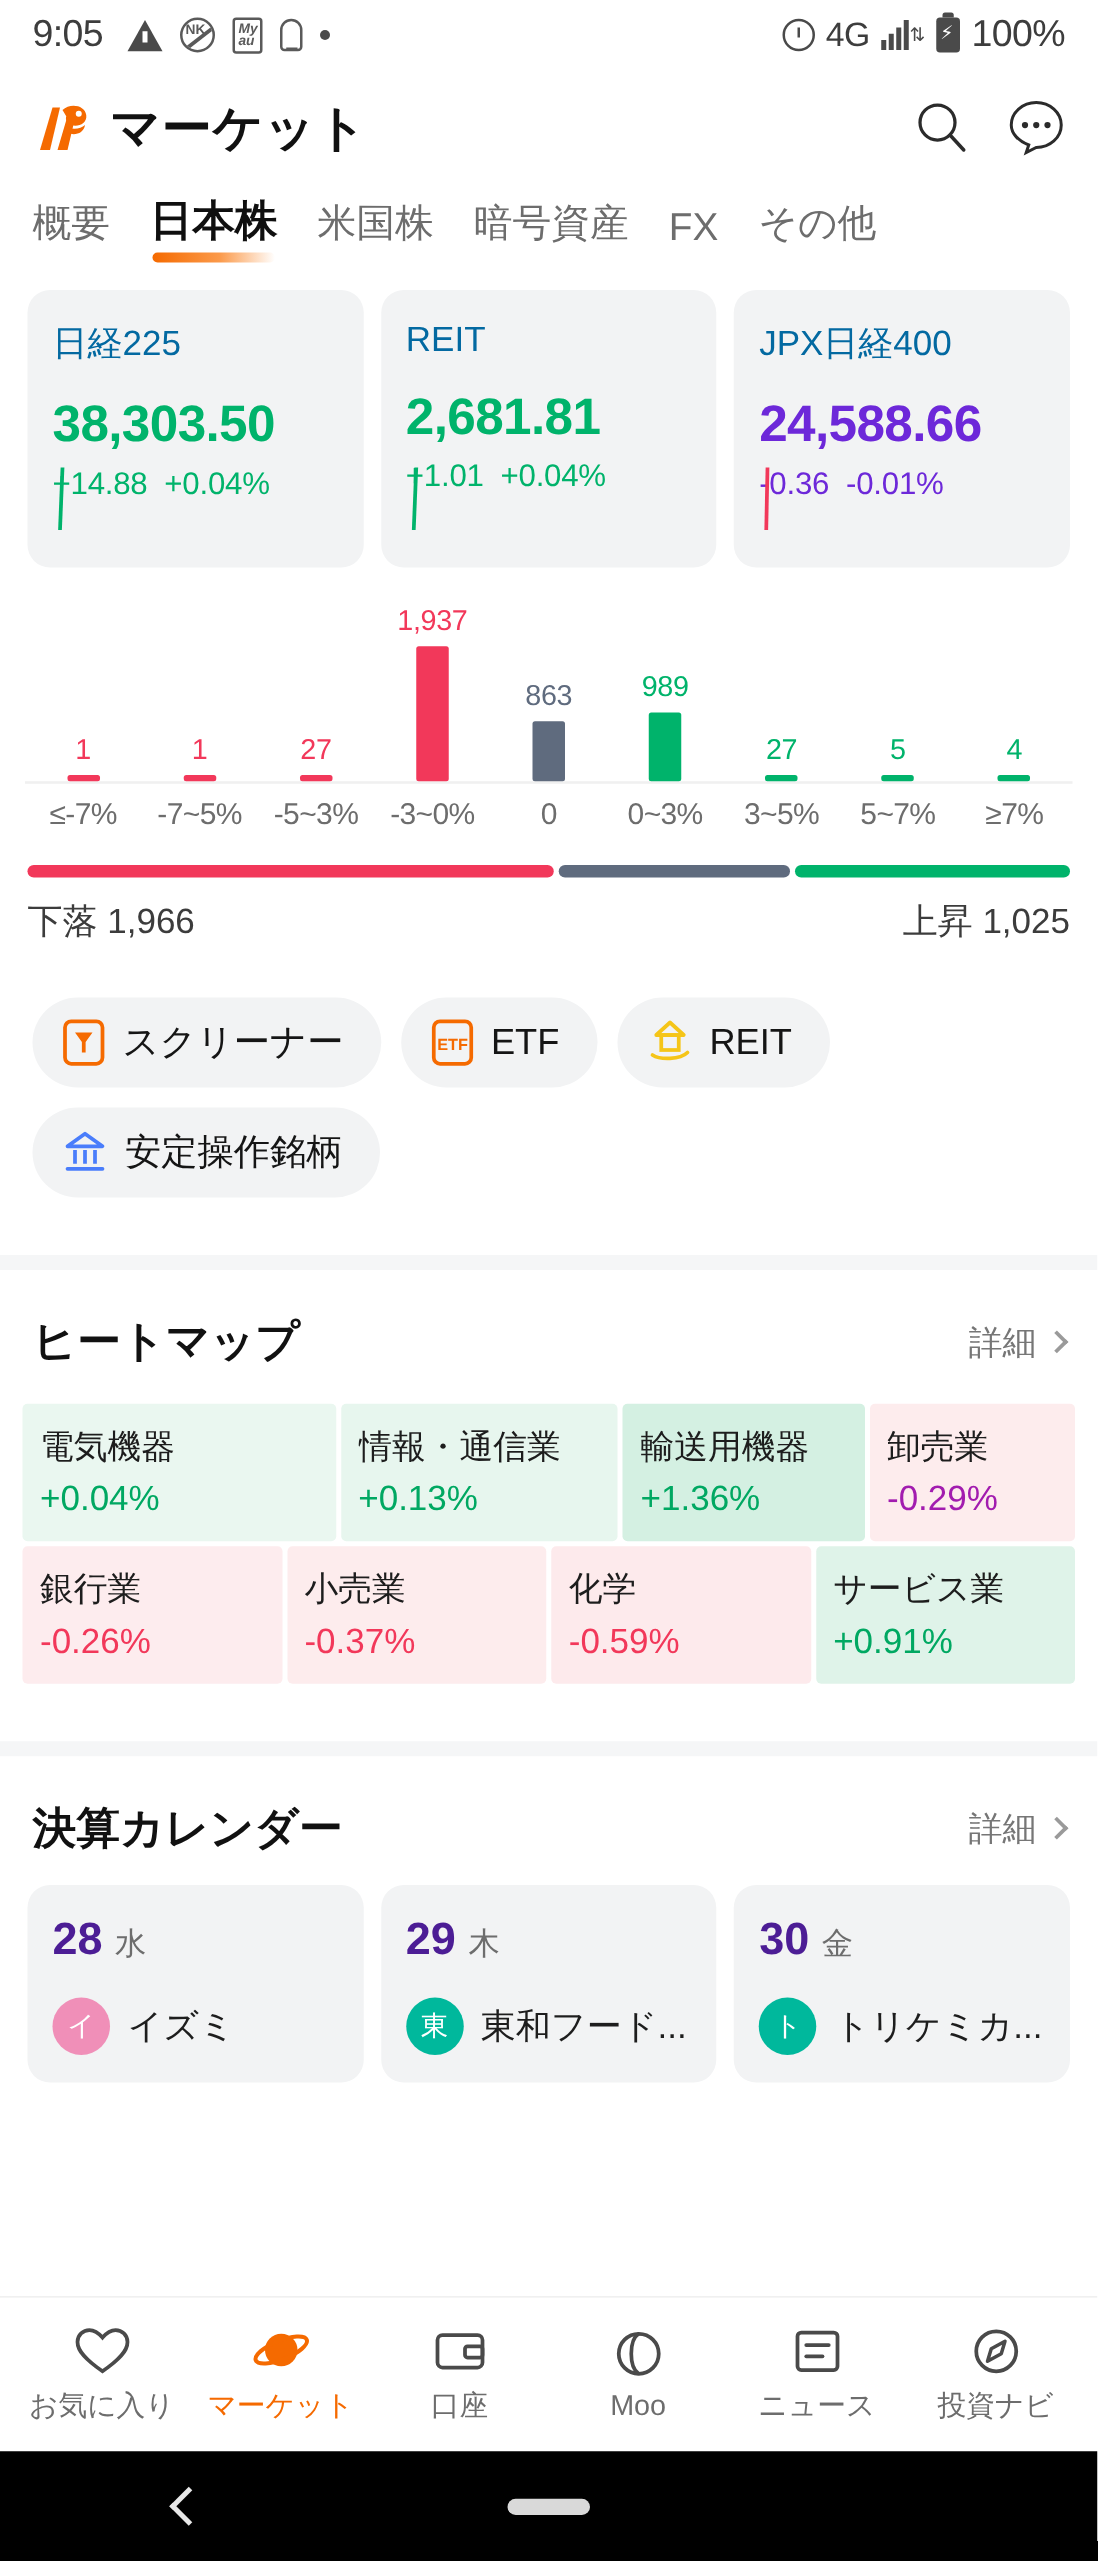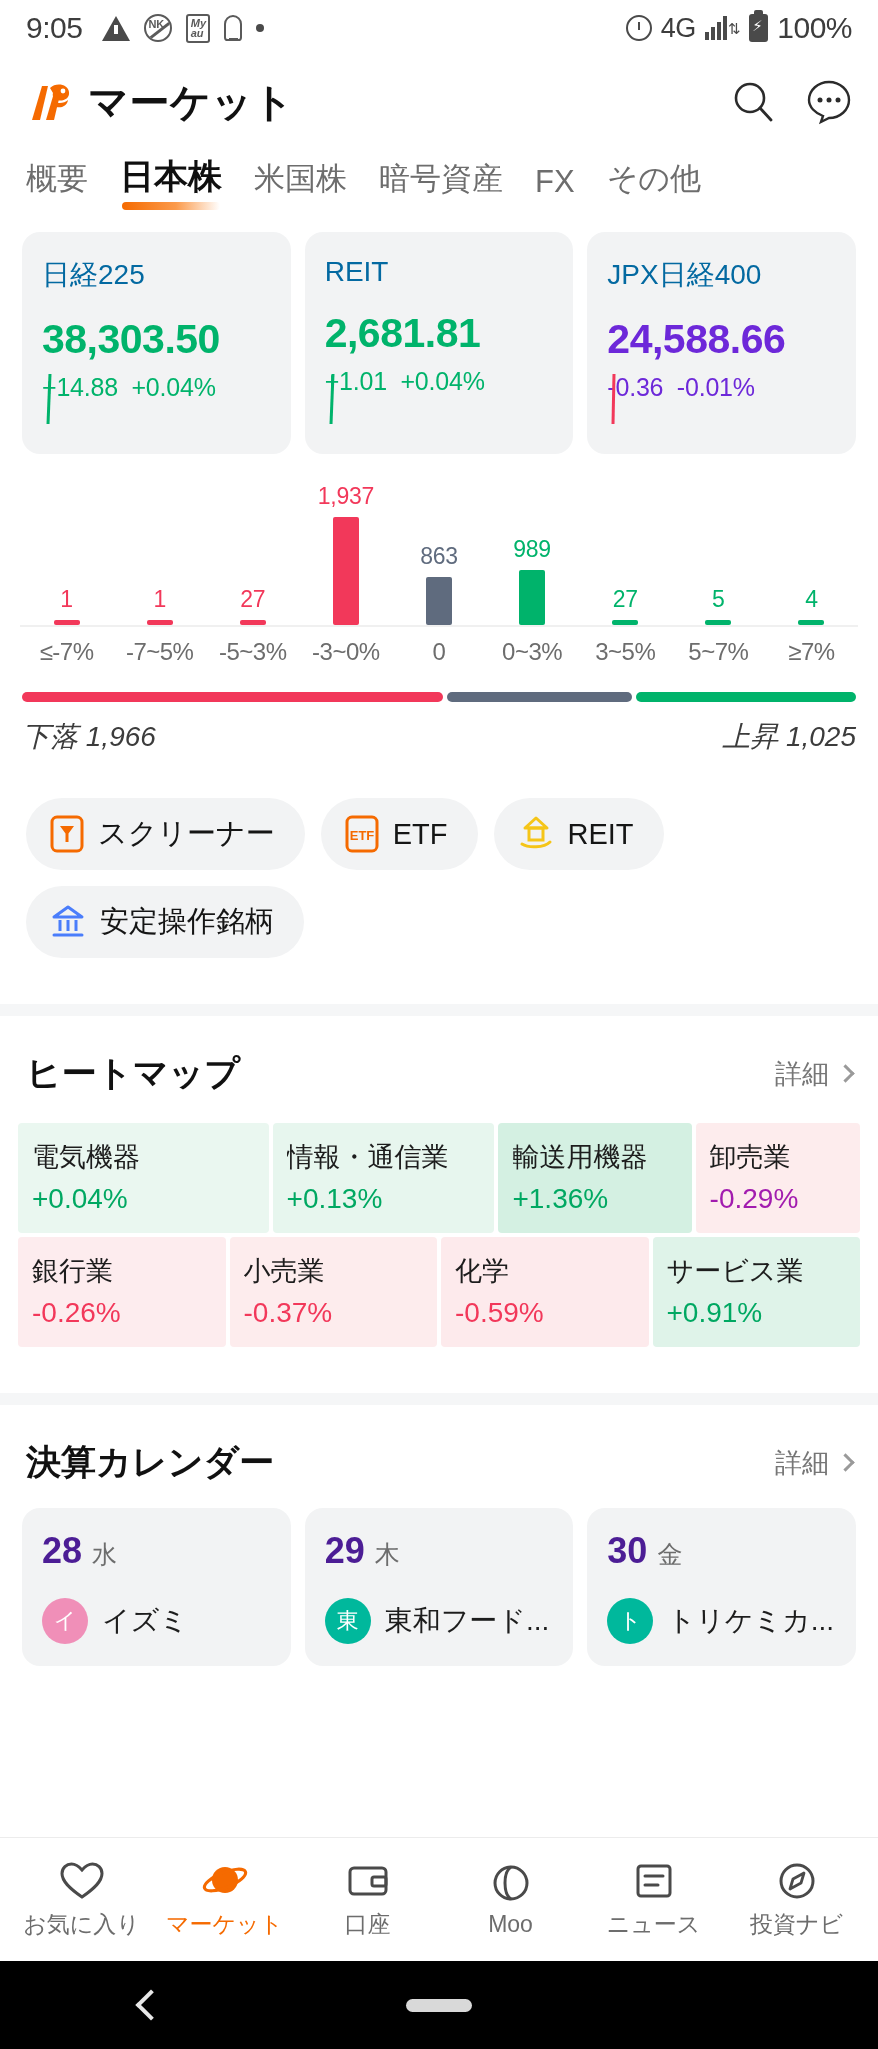--- a/index.html
+++ b/index.html
@@ -75,21 +75,21 @@
   .hist-wrap { padding:26px 20px 0 20px; }
   .hist { position:relative; height:145px; display:flex; align-items:flex-end; }
   .hcol { flex:1; display:flex; flex-direction:column; align-items:center; justify-content:flex-end; height:100%; }
   .hval { font-size:23px; margin-bottom:7px; letter-spacing:-0.3px; white-space:nowrap; }
   .hbar { width:26px; border-radius:2px; }
   .hbaseline { height:2px; background:#f0f0f0; margin-top:0; }
   .hlabels { display:flex; margin-top:11px; }
   .hlabels div { flex:1; text-align:center; font-size:24px; color:#6d6d6d; letter-spacing:-0.5px; }
 
   
-  .ratio-wrap { padding:26px 22px 0 22px;font-style:italic; }
+  .ratio-wrap { padding:26px 22px 0 22px; }
   .ratio { display:flex; height:10px; gap:4px; }
   .ratio span { border-radius:5px; display:block; }
   .ratio-lbl { display:flex; justify-content:space-between; margin-top:16px; font-size:28px; color:#3c3c3c; }
 
   
   .chips { display:flex; flex-wrap:wrap; gap:16px; padding:42px 26px 0 26px; }
   .chip {
     display:inline-flex; align-items:center; gap:14px; background:#f2f3f4;
     border-radius:40px; padding:16px 30px 16px 24px; font-size:29px; color:#151515;
   }

